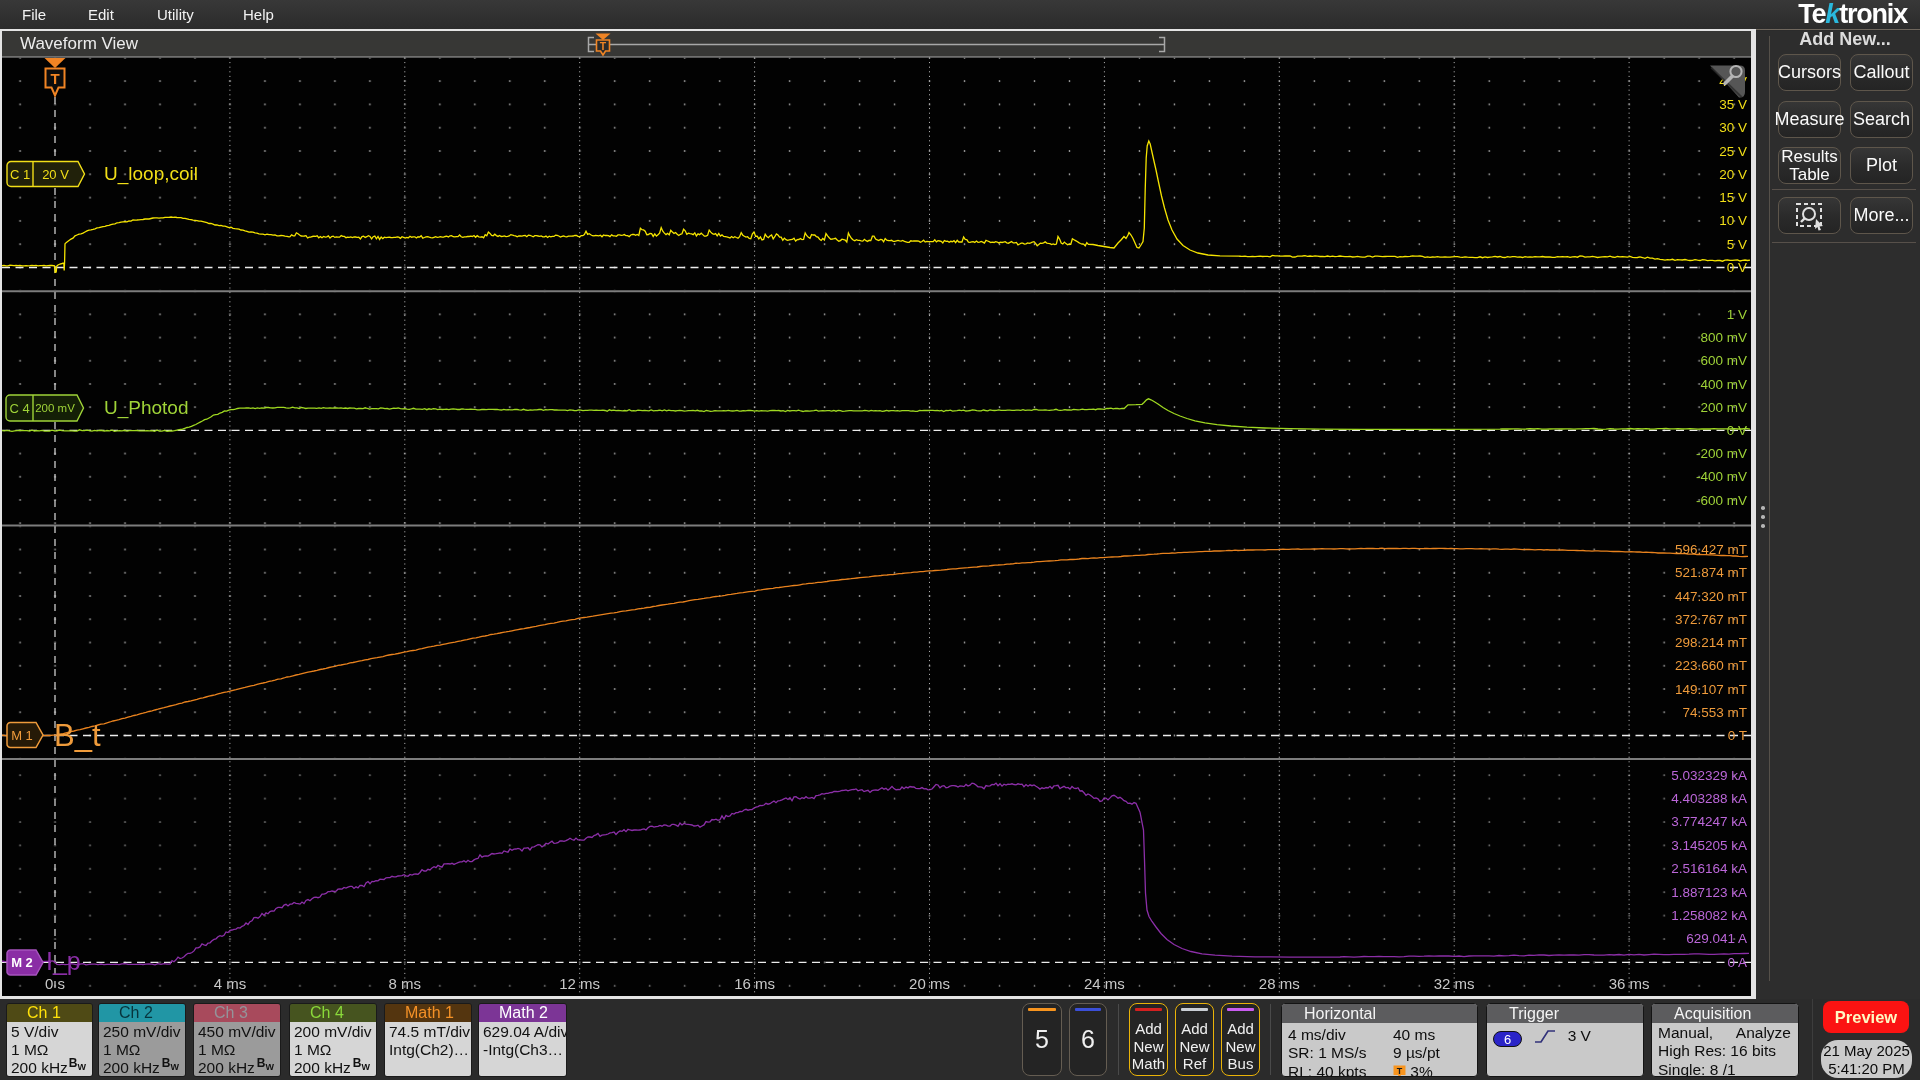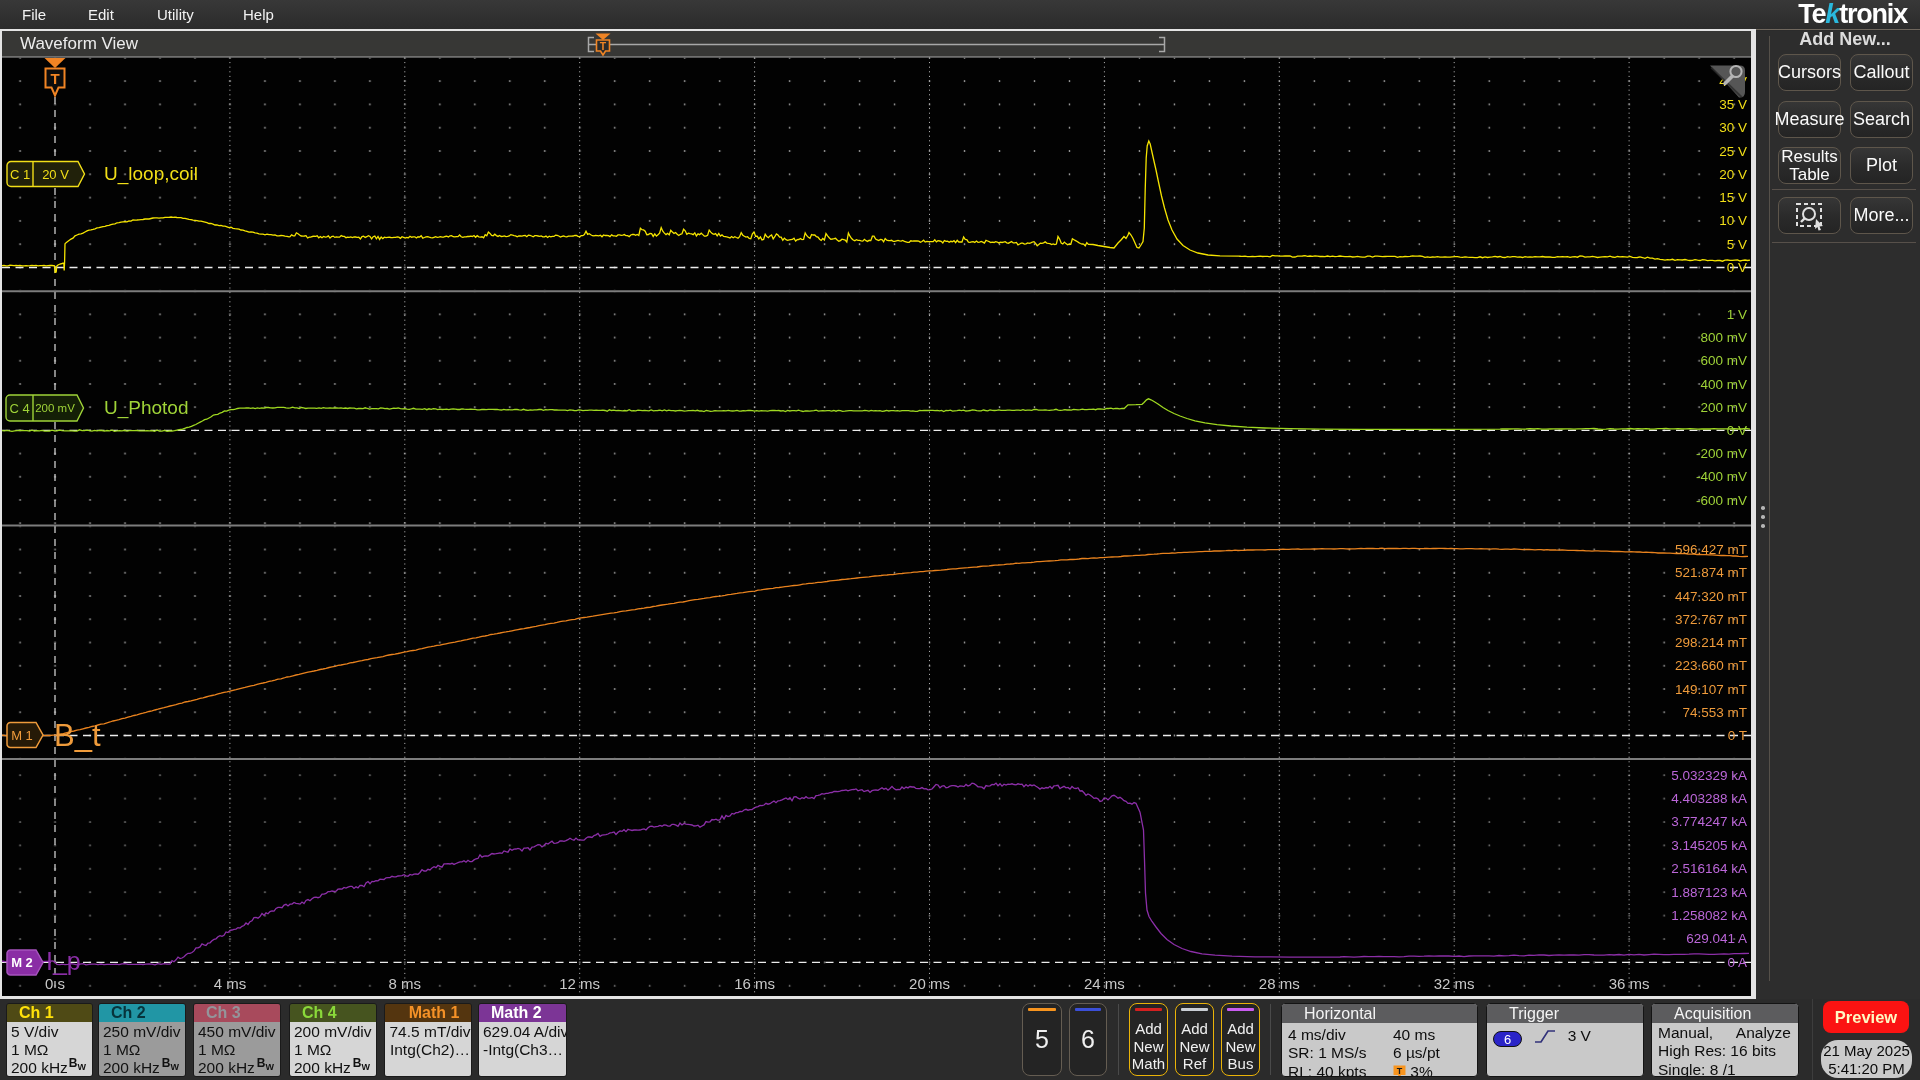--- a/index.html
+++ b/index.html
@@ -24,21 +24,21 @@
             color:#dcdcdc; font-size:18px; font-weight:bold; }
   .rbtn { position:absolute; width:63px; height:37px; border:1px solid #5e564b; border-radius:8px;
           background:linear-gradient(#363636,#2a2a2a 55%,#242424);
           color:#fafafa; font-size:18px; display:flex; align-items:center; justify-content:center;
           text-align:center; }
   .rsep { position:absolute; left:16px; width:144px; height:1px; background:#57504a; }
   
   #bottom { left:0; top:999px; width:1920px; height:81px; background:#2b2b2b; }
   .badge { position:absolute; top:4px; width:87px; height:74px; border-radius:3px;
            overflow:hidden; border:1px solid #1a1a1a; }
-  .bhead { height:17.5px; line-height:17.5px; font-size:16px; font-weight:bold; padding-left:12px; }
+  .bhead { height:17.5px; line-height:17.5px; font-size:16px; font-weight:normal; padding-left:20px; }
   .bbody { height:56.5px; font-size:15.5px; color:#111; padding:1px 0 0 4px; line-height:18.4px;
            position:relative; white-space:nowrap; }
   .bw { position:absolute; right:6px; bottom:2px; font-size:12px; font-weight:bold; color:#111; }
   .bw span { font-size:9px; vertical-align:-3px; }
   .sqbtn { position:absolute; top:4px; width:40px; height:73px; background:#242424;
            border:1px solid #655d52; border-radius:8px; color:#f0f0f0; font-size:25px;
            display:flex; align-items:center; justify-content:center; }
   .sqbtn .bar, .addbtn .bar { position:absolute; left:5px; right:5px; top:4px; height:3px; border-radius:1px; }
   .addbtn { position:absolute; top:4px; width:39px; height:73px; background:#242424;
             border:1px solid #eab308; border-radius:8px; color:#f0f0f0; font-size:15px;
@@ -267,39 +267,39 @@
       <div class="bbody" style="background:#9b9b9b;">250 mV/div<br>1 MΩ<br>200 kHz<span class="bw">B<span>W</span></span></div>
     </div>
     <div class="badge" style="left:193px;width:88px;">
       <div class="bhead" style="background:#a84a5c;color:#94949a;">Ch 3</div>
       <div class="bbody" style="background:#9b9b9b;">450 mV/div<br>1 MΩ<br>200 kHz<span class="bw">B<span>W</span></span></div>
     </div>
     <div class="badge" style="left:289px;width:88px;">
       <div class="bhead" style="background:#46541f;color:#8ad93a;">Ch 4</div>
       <div class="bbody" style="background:#d6d6d6;">200 mV/div<br>1 MΩ<br>200 kHz<span class="bw">B<span>W</span></span></div>
     </div>
-    <div class="badge" style="left:384px;width:88px;text-align:center;">
+    <div class="badge" style="left:384px;width:88px;">
       <div class="bhead" style="background:#54350f;color:#f49127;">Math 1</div>
       <div class="bbody" style="background:#d6d6d6;">74.5 mT/div<br>Intg(Ch2)…</div>
     </div>
     <div class="badge" style="left:478px;width:89px;">
       <div class="bhead" style="background:#7c3596;color:#fff;">Math 2</div>
       <div class="bbody" style="background:#d6d6d6;">629.04 A/div<br>-Intg(Ch3…</div>
     </div>
     <div class="sqbtn" style="left:1022px;"><div class="bar" style="background:#f7941e;"></div>5</div>
     <div class="sqbtn" style="left:1069px;width:38px;"><div class="bar" style="background:#3b4fd8;"></div>6</div>
     <div class="vsep" style="left:1118px;"></div>
     <div class="addbtn" style="left:1129px;"><div class="bar" style="background:#d42020;"></div>Add<br>New<br>Math</div>
     <div class="addbtn" style="left:1175px;"><div class="bar" style="background:#c9ced4;"></div>Add<br>New<br>Ref</div>
     <div class="addbtn" style="left:1221px;"><div class="bar" style="background:#c95cf0;"></div>Add<br>New<br>Bus</div>
     <div class="vsep" style="left:1270px;"></div>
     <div class="panel" style="left:1281px;width:197px;">
       <div class="phead">Horizontal</div>
       <div class="prow" style="margin-top:3px;">4 ms/div<span class="pcol">40 ms</span></div>
-      <div class="prow">SR: 1 MS/s<span class="pcol">6 µs/pt</span></div>
+      <div class="prow">SR: 1 MS/s<span class="pcol">9 µs/pt</span></div>
       <div class="prow">RL: 40 kpts<span class="pcol"><svg width="13" height="15" viewBox="0 0 13 15" style="vertical-align:-3px;">
               <polygon points="0.5,0.5 12.5,0.5 12.5,10 8,10 6.5,14 5,10 0.5,10" fill="#f7941e"></polygon>
               <text x="6.5" y="8.5" text-anchor="middle" font-size="9" font-weight="bold" fill="#1a1a1a">T</text>
             </svg> 3%</span></div>
     </div>
     <div class="panel" style="left:1486px;width:158px;">
       <div class="phead">Trigger</div>
       <div class="prow" style="margin-top:4px;">
         <span style="display:inline-block;width:29px;height:16px;background:#2a24c8;border:1px solid #111;border-radius:8px;color:#fff;text-align:center;line-height:16px;font-size:13px;vertical-align:-3px;">6</span>
         <svg width="24" height="17" viewBox="0 0 24 17" style="vertical-align:-4px;margin-left:7px;">

